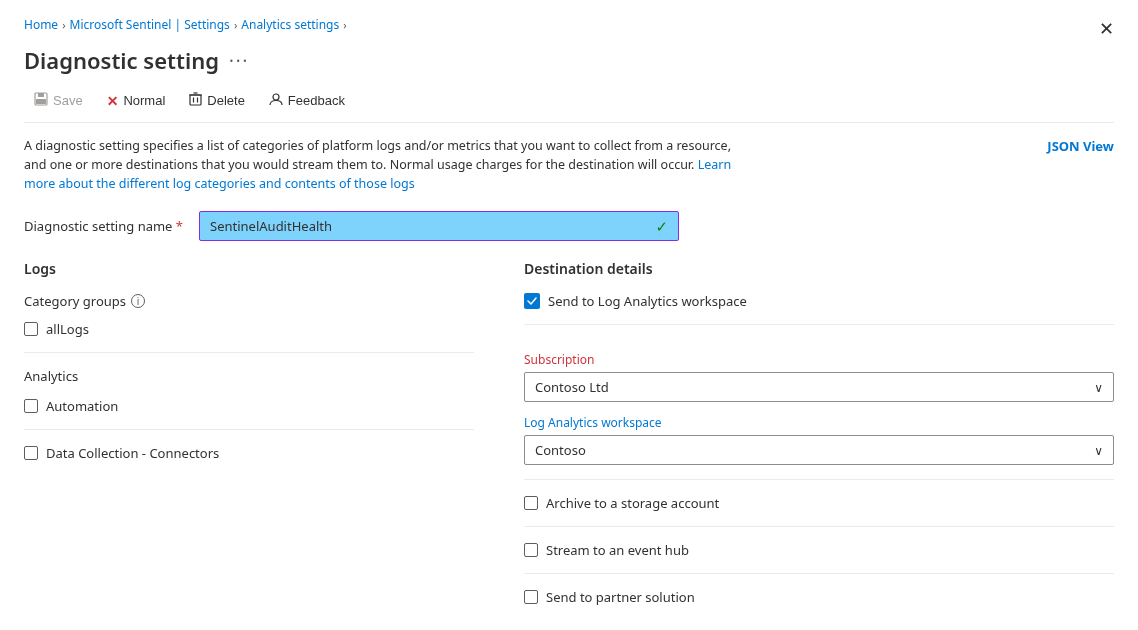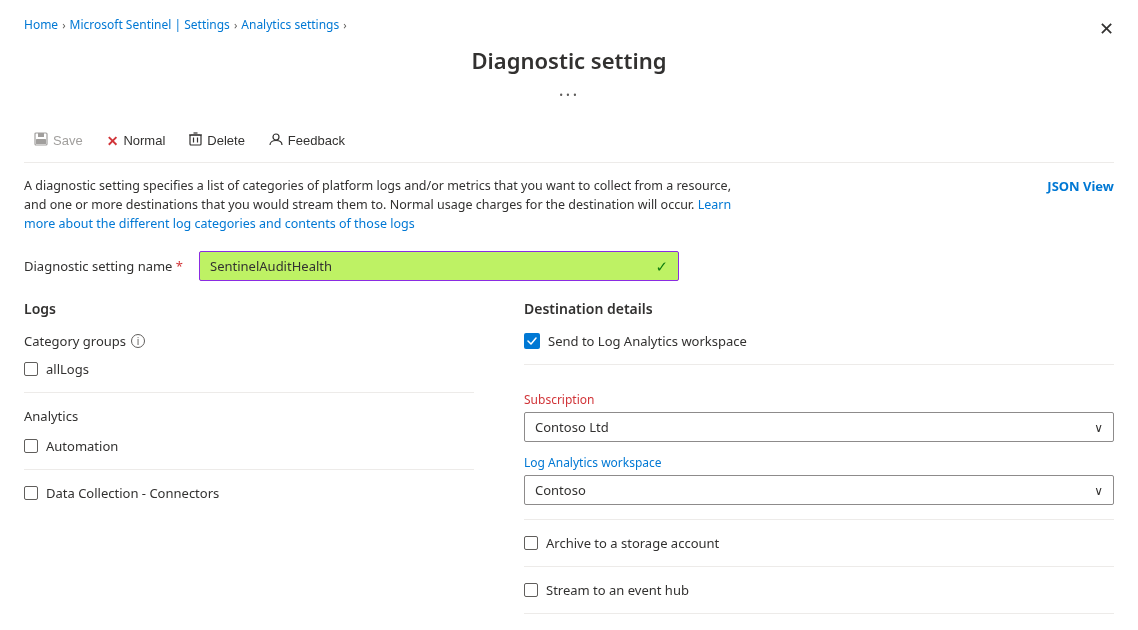--- a/index.html
+++ b/index.html
@@ -30,22 +30,21 @@
     }
     .breadcrumb a {
       color: #0078d4;
       text-decoration: none;
       cursor: pointer;
     }
     .page-header {
       display: flex;
       align-items: center;
       gap: 10px;
-      margin-bottom: 16px;
-      flex-direction: column;
+      margin-bottom: 4px;
     }
     .page-title {
       font-size: 22px;
       font-weight: 600;
       color: #323130;
     }
     .more-btn {
       color: #605e5c;
       font-size: 18px;
       cursor: pointer;
@@ -130,21 +129,21 @@
       height: 30px;
       border: 1px solid #8a2be2;
       border-radius: 2px;
       padding: 4px 10px;
       font-size: 13px;
       color: #323130;
       outline: none;
       display: flex;
       align-items: center;
       justify-content: space-between;
-      background: #bef264;
+      background: #7dd3fc;
     }
     .setting-name-input .checkmark {
       color: #107c10;
       font-size: 15px;
     }
     .main-content {
       display: flex;
       gap: 0;
     }
     .left-panel {

